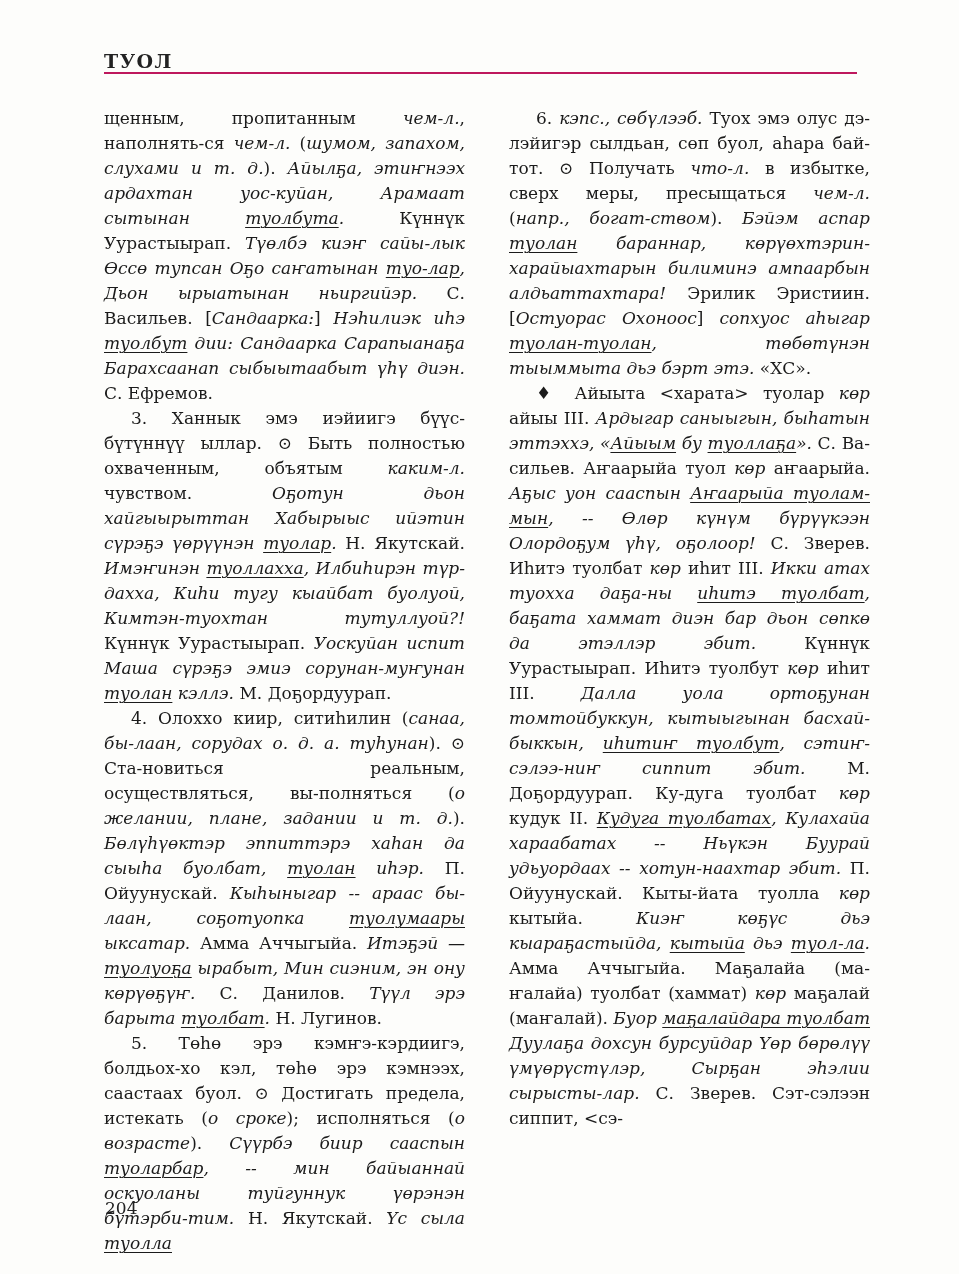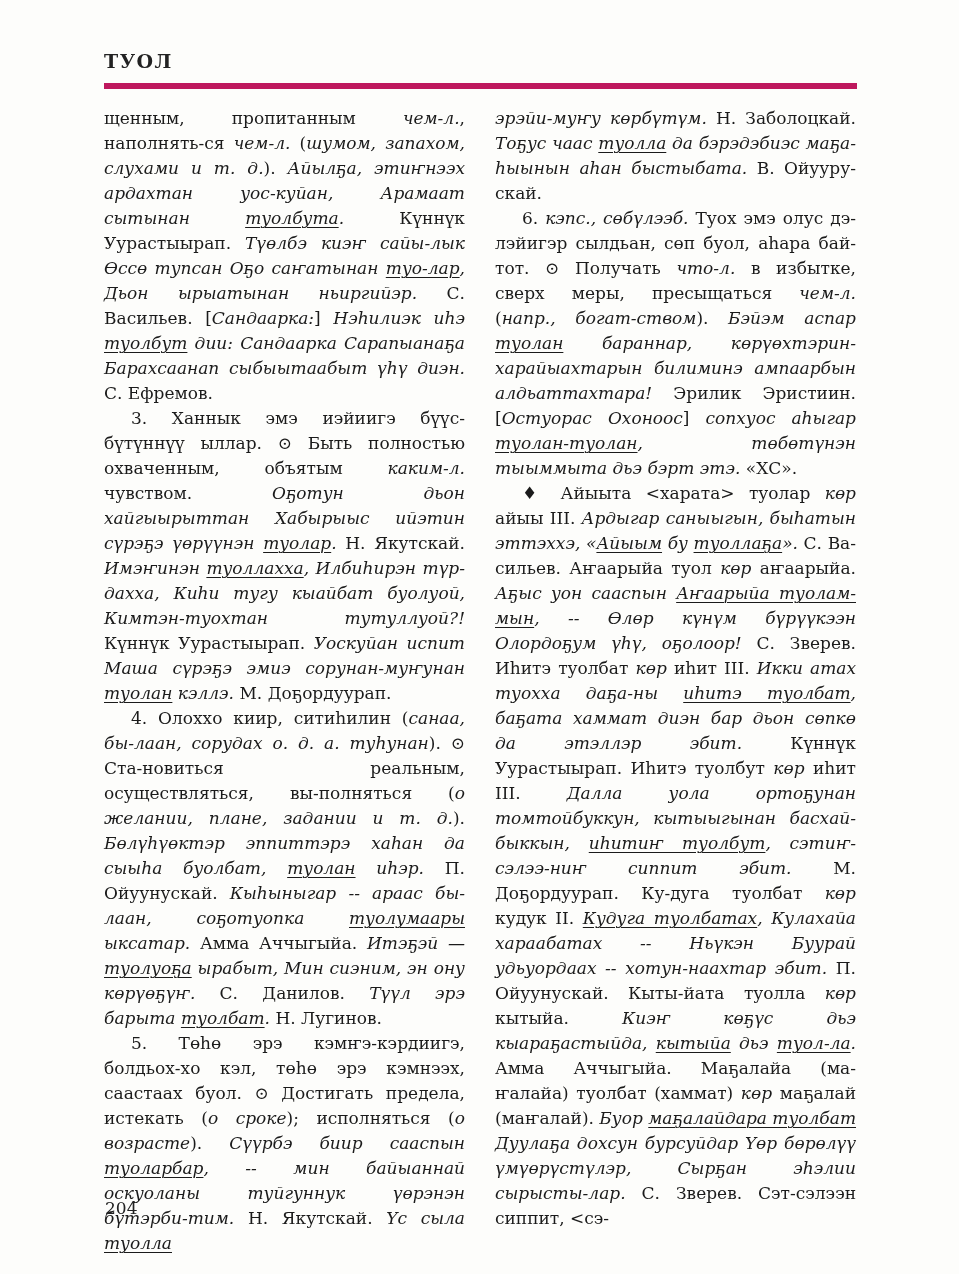--- a/index.html
+++ b/index.html
@@ -7,28 +7,28 @@
     width:959px;height:1274px;
     background:#e9e9e7;
     font-family:"DejaVu Serif","Liberation Serif",serif;
   }
   .page{
     position:relative;width:959px;height:1274px;
     background:#fdfdfb;color:#1b1b1b;overflow:hidden;
   }
   .header-wrap{
     position:absolute;left:104px;top:50px;width:753px;
-    border-bottom:6px solid #be185d;padding-bottom:11px;
+    border-bottom:2px solid #be185d;
   }
   .header-title{
     font-weight:bold;font-size:19px;letter-spacing:1.5px;color:#222;
   }
   .columns{
     position:absolute;left:104px;top:106px;width:753px;
-    display:flex;gap:30px;
+    display:flex;gap:44px;
   }
   .col{
     width:361px;flex:0 0 361px;
     font-size:17px;line-height:25px;text-align:justify;
     color:#1b1b1b;
   }
   p.para{margin:0;}
   p.indent{text-indent:27px;}
   .i{font-style:italic;}
   .b{font-weight:normal;}
@@ -53,21 +53,20 @@
   </div>
 
   <div class="columns">
     <div class="col">
         <p class="para"><span>щенным, пропитанным </span><span class="i">чем-л.</span><span>, наполнять-ся </span><span class="i">чем-л.</span><span> (</span><span class="i">шумом, запахом, слухами и т. д.</span><span>). </span><span class="i">Айылҕа, этиҥнээх ардахтан уос-куйан, Арамаат сытынан </span><span class="u">туолбута</span><span class="i">.</span><span> Күннүк Уурастыырап. </span><span class="i">Түөлбэ киэҥ сайы-лык Өссө тупсан Оҕо саҥатынан </span><span class="u">туо-лар</span><span class="i">, Дьон ырыатынан ньиргийэр.</span><span> С. Васильев. [</span><span class="i">Сандаарка:</span><span>] </span><span class="i">Нэһилиэк иһэ </span><span class="u">туолбут</span><span class="i"> дии: Сандаарка Сарапыанаҕа Барахсаанап сыбыытаабыт үһү диэн.</span><span> С. Ефремов.</span></p>
         <p class="para indent"><span>3. Ханнык эмэ иэйиигэ бүүс-бүтүннүү ыллар. ⊙ Быть полностью охваченным, объятым </span><span class="i">каким-л.</span><span> чувством. </span><span class="i">Оҕотун дьон хайгыырыттан Хабырыыс ийэтин сүрэҕэ үөрүүнэн </span><span class="u">туолар</span><span class="i">.</span><span> Н. Якутскай. </span><span class="i">Имэҥинэн </span><span class="u">туоллахха</span><span class="i">, Илбиһирэн түр-дахха, Киһи тугу кыайбат буолуой, Кимтэн-туохтан тутуллуой?!</span><span> Күннүк Уурастыырап. </span><span class="i">Уоскуйан испит Маша сүрэҕэ эмиэ сорунан-муҥунан </span><span class="u">туолан</span><span class="i"> кэллэ.</span><span> М. Доҕордуурап.</span></p>
         <p class="para indent"><span>4. Олоххо киир, ситиһилин (</span><span class="i">санаа, бы-лаан, сорудах о. д. а. туһунан</span><span>). ⊙ Ста-новиться реальным, осуществляться, вы-полняться (</span><span class="i">о желании, плане, задании и т. д.</span><span>). </span><span class="i">Бөлүһүөктэр эппиттэрэ хаһан да сыыһа буолбат, </span><span class="u">туолан</span><span class="i"> иһэр.</span><span> П. Ойуунускай. </span><span class="i">Кыһыныгар -- араас бы-лаан, соҕотуопка </span><span class="u">туолумаары</span><span class="i"> ыксатар.</span><span> Амма Аччыгыйа. </span><span class="i">Итэҕэй — </span><span class="u">туолуоҕа</span><span class="i"> ырабыт, Мин сиэним, эн ону көрүөҕүҥ.</span><span> С. Данилов. </span><span class="i">Түүл эрэ барыта </span><span class="u">туолбат</span><span class="i">.</span><span> Н. Лугинов.</span></p>
         <p class="para indent"><span>5. Төһө эрэ кэмҥэ-кэрдиигэ, болдьох-хо кэл, төһө эрэ кэмнээх, саастаах буол. ⊙ Достигать предела, истекать (</span><span class="i">о сроке</span><span>); исполняться (</span><span class="i">о возрасте</span><span>). </span><span class="i">Сүүрбэ биир сааспын </span><span class="u">туоларбар</span><span class="i">, -- мин байыаннай оскуоланы туйгуннук үөрэнэн бүтэрби-тим.</span><span> Н. Якутскай. </span><span class="i">Үс сыла </span><span class="u">туолла</span></p>
       </div>
     <div class="col">
-        <p class="para"><span class="i">эрэйи-муҥу көрбүтүм.</span><span> Н. Заболоцкай. </span><span class="i">Тоҕус чаас </span><span class="u">туолла</span><span class="i"> да бэрэдэбиэс маҕа-һыынын аһан быстыбата.</span><span> В. Ойууру-скай.</span></p>
         <p class="para indent"><span>6. </span><span class="i">кэпс., сөбүлээб.</span><span> Туох эмэ олус дэ-лэйигэр сылдьан, сөп буол, аһара бай-тот. ⊙ Получать </span><span class="i">что-л.</span><span> в избытке, сверх меры, пресыщаться </span><span class="i">чем-л.</span><span> (</span><span class="i">напр., богат-ством</span><span>). </span><span class="i">Бэйэм аспар </span><span class="u">туолан</span><span class="i"> бараннар, көрүөхтэрин-харайыахтарын билиминэ ампаарбын алдьаттахтара!</span><span> Эрилик Эристиин. [</span><span class="i">Остуорас Охоноос</span><span>] </span><span class="i">сопхуос аһыгар </span><span class="u">туолан-туолан</span><span class="i">, төбөтүнэн тыыммыта дьэ бэрт этэ.</span><span> «ХС».</span></p>
         <p class="para indent"><span>♦ </span><span class="b">Айыыта &lt;харата&gt; туолар</span><span> </span><span class="i">көр</span><span> </span><span class="b">айыы III.</span><span> </span><span class="i">Ардыгар саныыгын, быһатын эттэххэ, «</span><span class="u">Айыым</span><span class="i"> бу </span><span class="u">туоллаҕа</span><span class="i">».</span><span> С. Ва-сильев. </span><span class="b">Аҥаарыйа туол</span><span> </span><span class="i">көр</span><span> </span><span class="b">аҥаарыйа.</span><span> </span><span class="i">Аҕыс уон сааспын </span><span class="u">Аҥаарыйа туолам-мын</span><span class="i">, -- Өлөр күнүм бүрүүкээн Олордоҕум үһү, оҕолоор!</span><span> С. Зверев. </span><span class="b">Иһитэ туолбат</span><span> </span><span class="i">көр</span><span> </span><span class="b">иһит III.</span><span> </span><span class="i">Икки атах туохха даҕа-ны </span><span class="u">иһитэ туолбат</span><span class="i">, баҕата хаммат диэн бар дьон сөпкө да этэллэр эбит.</span><span> Күннүк Уурастыырап. </span><span class="b">Иһитэ туолбут</span><span> </span><span class="i">көр</span><span> </span><span class="b">иһит III.</span><span> </span><span class="i">Далла уола ортоҕунан томтойбуккун, кытыыгынан басхай-быккын, </span><span class="u">иһитиҥ туолбут</span><span class="i">, сэтиҥ-сэлээ-ниҥ сиппит эбит.</span><span> М. Доҕордуурап. </span><span class="b">Ку-дуга туолбат</span><span> </span><span class="i">көр</span><span> </span><span class="b">кудук II.</span><span> </span><span class="u">Кудуга туолбатах</span><span class="i">, Кулахайа хараабатах -- Ньүкэн Буурай удьуордаах -- хотун-наахтар эбит.</span><span> П. Ойуунускай. </span><span class="b">Кыты-йата туолла</span><span> </span><span class="i">көр</span><span> </span><span class="b">кытыйа.</span><span> </span><span class="i">Киэҥ көҕүс дьэ кыараҕастыйда, </span><span class="u">кытыйа</span><span class="i"> дьэ </span><span class="u">туол-ла</span><span class="i">.</span><span> Амма Аччыгыйа. </span><span class="b">Маҕалайа (ма-ҥалайа) туолбат (хаммат)</span><span> </span><span class="i">көр</span><span> </span><span class="b">маҕалай (маҥалай).</span><span> </span><span class="i">Буор </span><span class="u">маҕалайдара туолбат</span><span class="i"> Дуулаҕа дохсун бурсуйдар Үөр бөрөлүү үмүөрүстүлэр, Сырҕан эһэлии сырысты-лар.</span><span> С. Зверев. </span><span class="b">Сэт-сэлээн сиппит, &lt;сэ-</span></p>
       </div>
   </div>
 
   <div class="footer">204</div>
 
 </div>
 
 </body></html>

